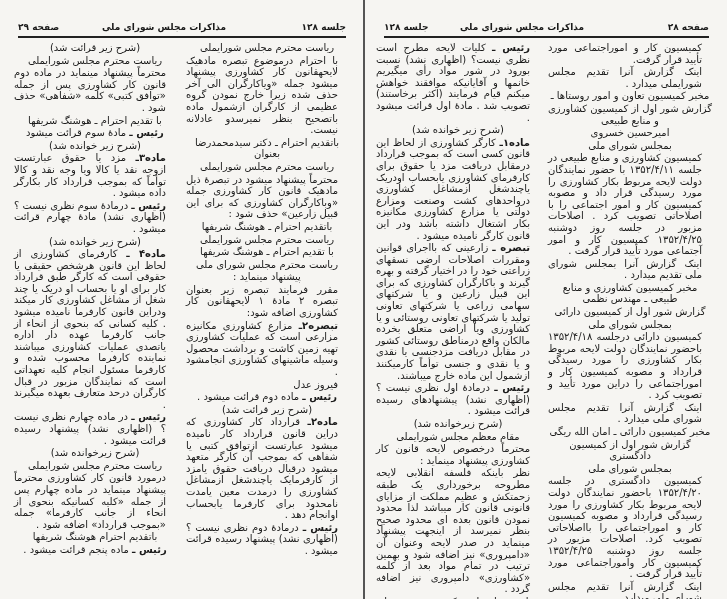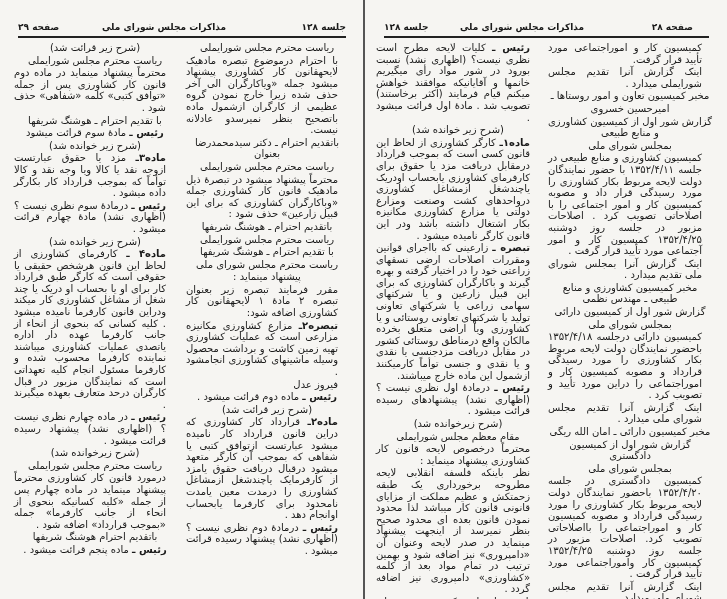--- a/index.html
+++ b/index.html
@@ -64,29 +64,29 @@
       <p class="ind">درمورد قانون کار کشاورزی محترماً پیشنهاد مینماید در ماده چهارم پس از جمله «کلیه کسانیکه بنحوی از انحاء از جانب کارفرما» جمله «بموجب قرارداد» اضافه شود .</p>
       <p class="c">باتقدیم احترام هوشنگ شریفها</p>
       <p class="c"><b>رئیس ـ</b> ماده پنجم قرائت میشود .</p>
     </div>
 </div>
 
 <div class="page right">
   <div class="header" style="left:20px;width:325px;">
     <span style="left:0;">جلسه ۱۲۸</span>
     <span style="right:125px;">مذاکرات مجلس شورای ملی</span>
-    <span style="right:16px;margin-left:36px;">صفحه ۲۸</span>
+    <span style="right:0;margin-left:36px;">صفحه ۲۸</span>
     <div class="rule"></div>
   </div>
   <div class="col" id="R-R" style="left:184px;width:164px;">
       <p class="ind">کمیسیون کار و اموراجتماعی مورد تأیید قرار گرفت.</p>
       <p class="ind">اینک گزارش آنرا تقدیم مجلس شورایملی میدارد .</p>
       <p class="c">مخبر کمیسیون تعاون و امور روستاها ـ</p>
+      <p class="c">گزارش شور اول از کمیسیون کشاورزی و منابع طبیعی</p>
       <p class="c">امیرحسین خسروی</p>
-      <p class="c">گزارش شور اول از کمیسیون کشاورزی و منابع طبیعی</p>
       <p class="c">بمجلس شورای ملی</p>
       <p class="ind">کمیسیون کشاورزی و منابع طبیعی در جلسه ۱۳۵۲/۴/۱۱ با حضور نمایندگان دولت لایحه مربوط بکار کشاورزی را مورد رسیدگی قرار داد و مصوبه کمیسیون کار و امور اجتماعی را با اصلاحاتی تصویب کرد . اصلاحات مزبور در جلسه روز دوشنبه ۱۳۵۲/۴/۲۵ کمیسیون کار و امور آجتماعی مورد تأیید قرار گرفت .</p>
       <p class="ind">اینک گزارش آنرا بمجلس شورای ملی تقدیم میدارد .</p>
       <p class="c">مخبر کمیسیون کشاورزی و منابع طبیعی ـ مهندس نظمی</p>
       <p class="c">گزارش شور اول از کمیسیون دارائی</p>
       <p class="c">بمجلس شورای ملی</p>
       <p class="ind">کمیسیون دارائی درجلسه ۱۳۵۲/۴/۱۸ باحضور نمایندگان دولت لایحه مربوط بکار کشاورزی را مورد رسیدگی قرارداد و مصوبه کمیسیون کار و اموراجتماعی را دراین مورد تأیید و تصویب کرد .</p>
       <p class="ind">اینک گزارش آنرا تقدیم مجلس شورای ملی میدارد .</p>
       <p class="c">مخبر کمیسیون دارائی ـ امان الله ریگی</p>
       <p class="c">گزارش شور اول از کمیسیون دادگستری</p>

